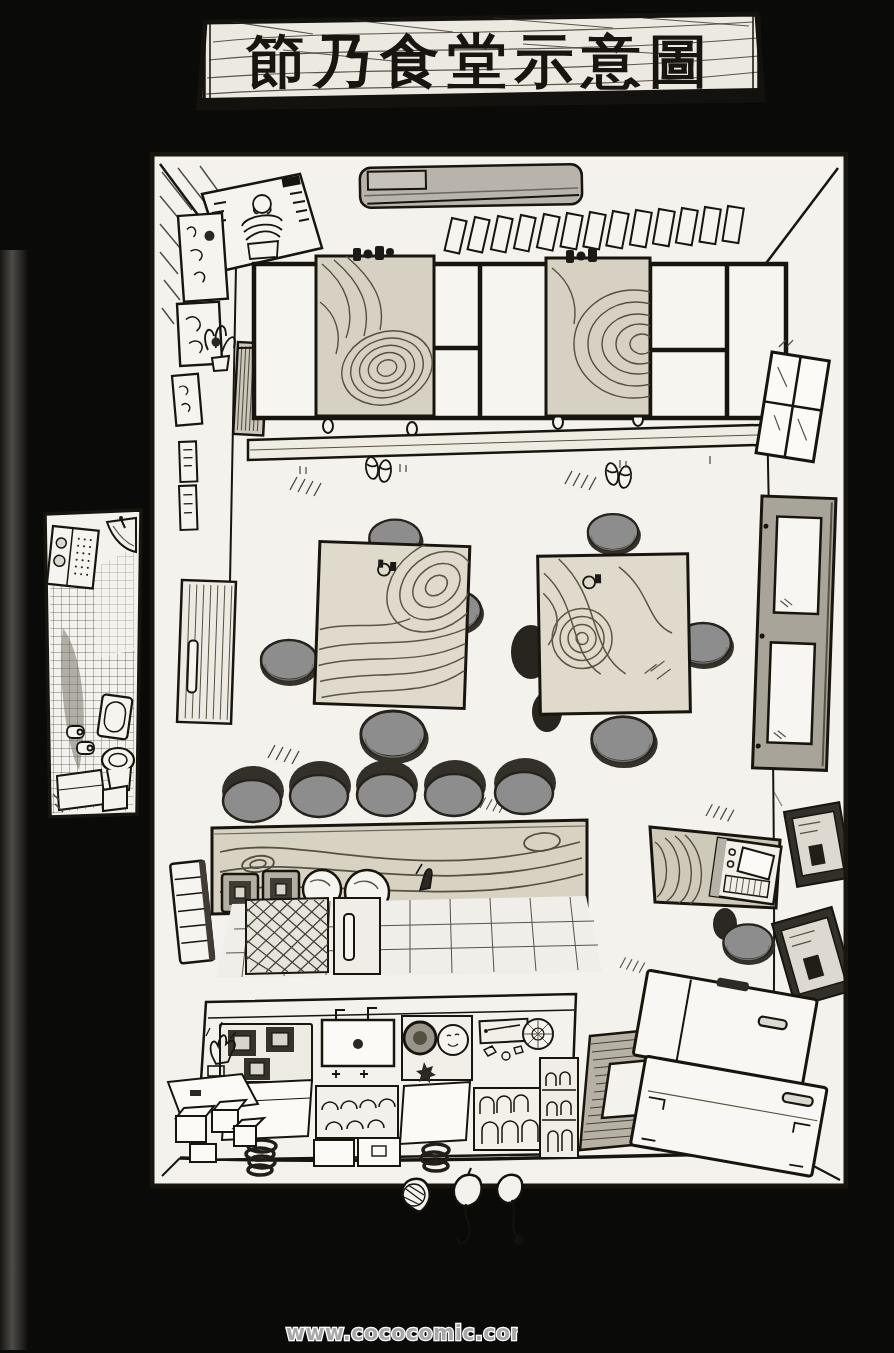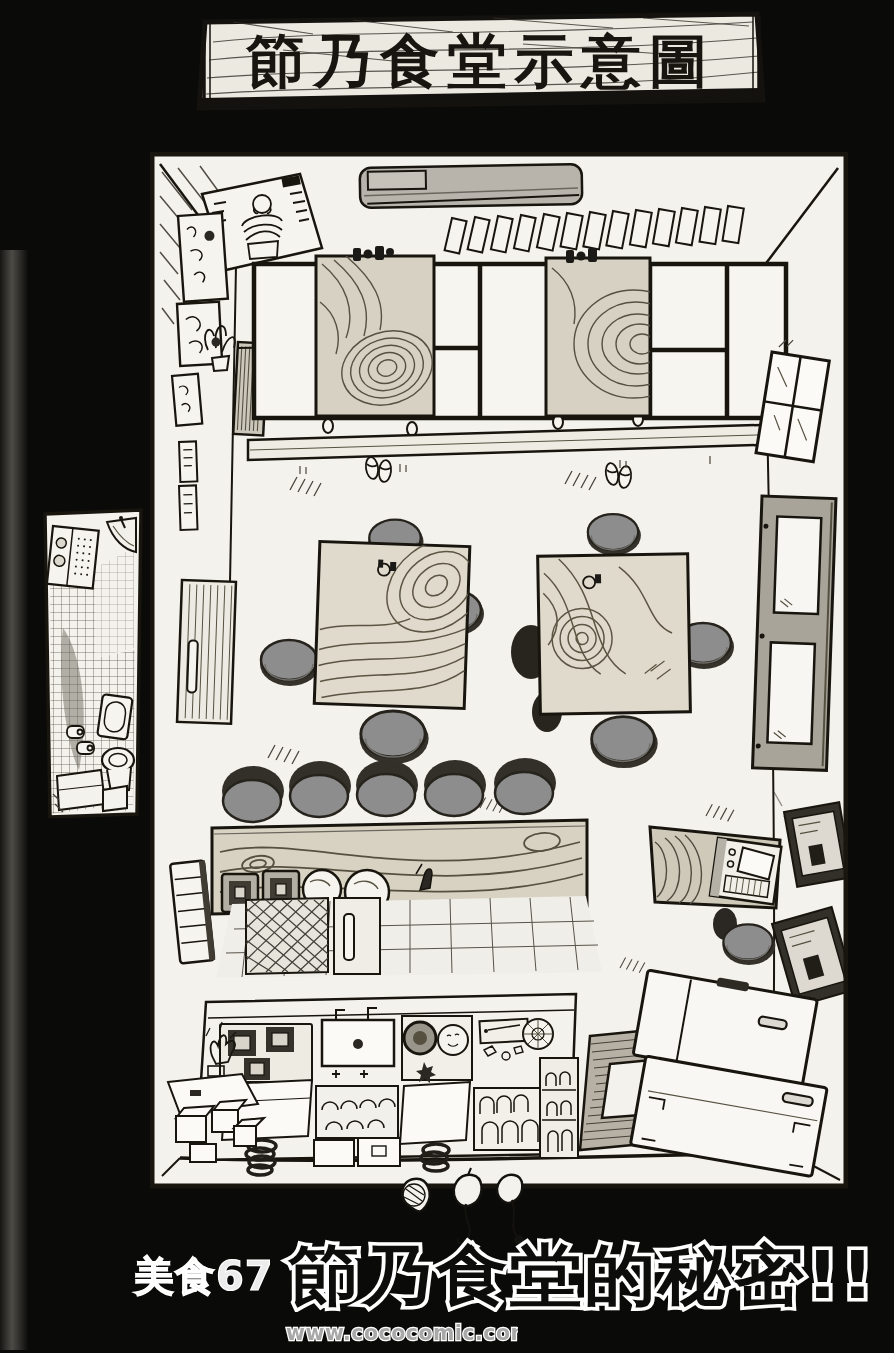--- a/index.html
+++ b/index.html
@@ -602,25 +602,19 @@
       </g>
       <g fill="#f4f2ec" stroke="#18150f" stroke-width="2">
         <polygon points="20,268 64,262 68,296 22,302"></polygon>
         <path d="M22,282 L66,277" stroke-width="1.2"></path>
         <polygon points="66,282 90,278 90,300 66,303"></polygon>
       </g>
       <path d="M18,296 l8,8 M16,286 l6,6" stroke="#45413a" stroke-width="1.2"></path>
     </svg>
   </div>
 
-  <div class="caption">
-    <svg width="774" height="100" viewBox="0 0 774 100">
-      <text x="14" y="78" font-size="40" font-weight="bold" fill="#ececec" stroke="#ffffff" stroke-width="1.2" letter-spacing="1">美食67</text>
-      <text x="168" y="86" font-size="66" font-weight="bold" fill="#0d0d0b" stroke="#ffffff" stroke-width="7" style="paint-order:stroke" letter-spacing="2" textLength="588" lengthAdjust="spacingAndGlyphs">節乃食堂的秘密!!</text>
-    </svg>
-  </div>
 
   <div class="watermark">
     <svg width="240" height="34" viewBox="0 0 240 34">
       <text x="8" y="24" font-size="20.5" font-weight="bold" fill="#a8a8a8" stroke="#ffffff" stroke-width="2.6" style="paint-order:stroke" letter-spacing="0.5">www.cococomic.com</text>
     </svg>
   </div>
 </div>
 
 </body></html>

